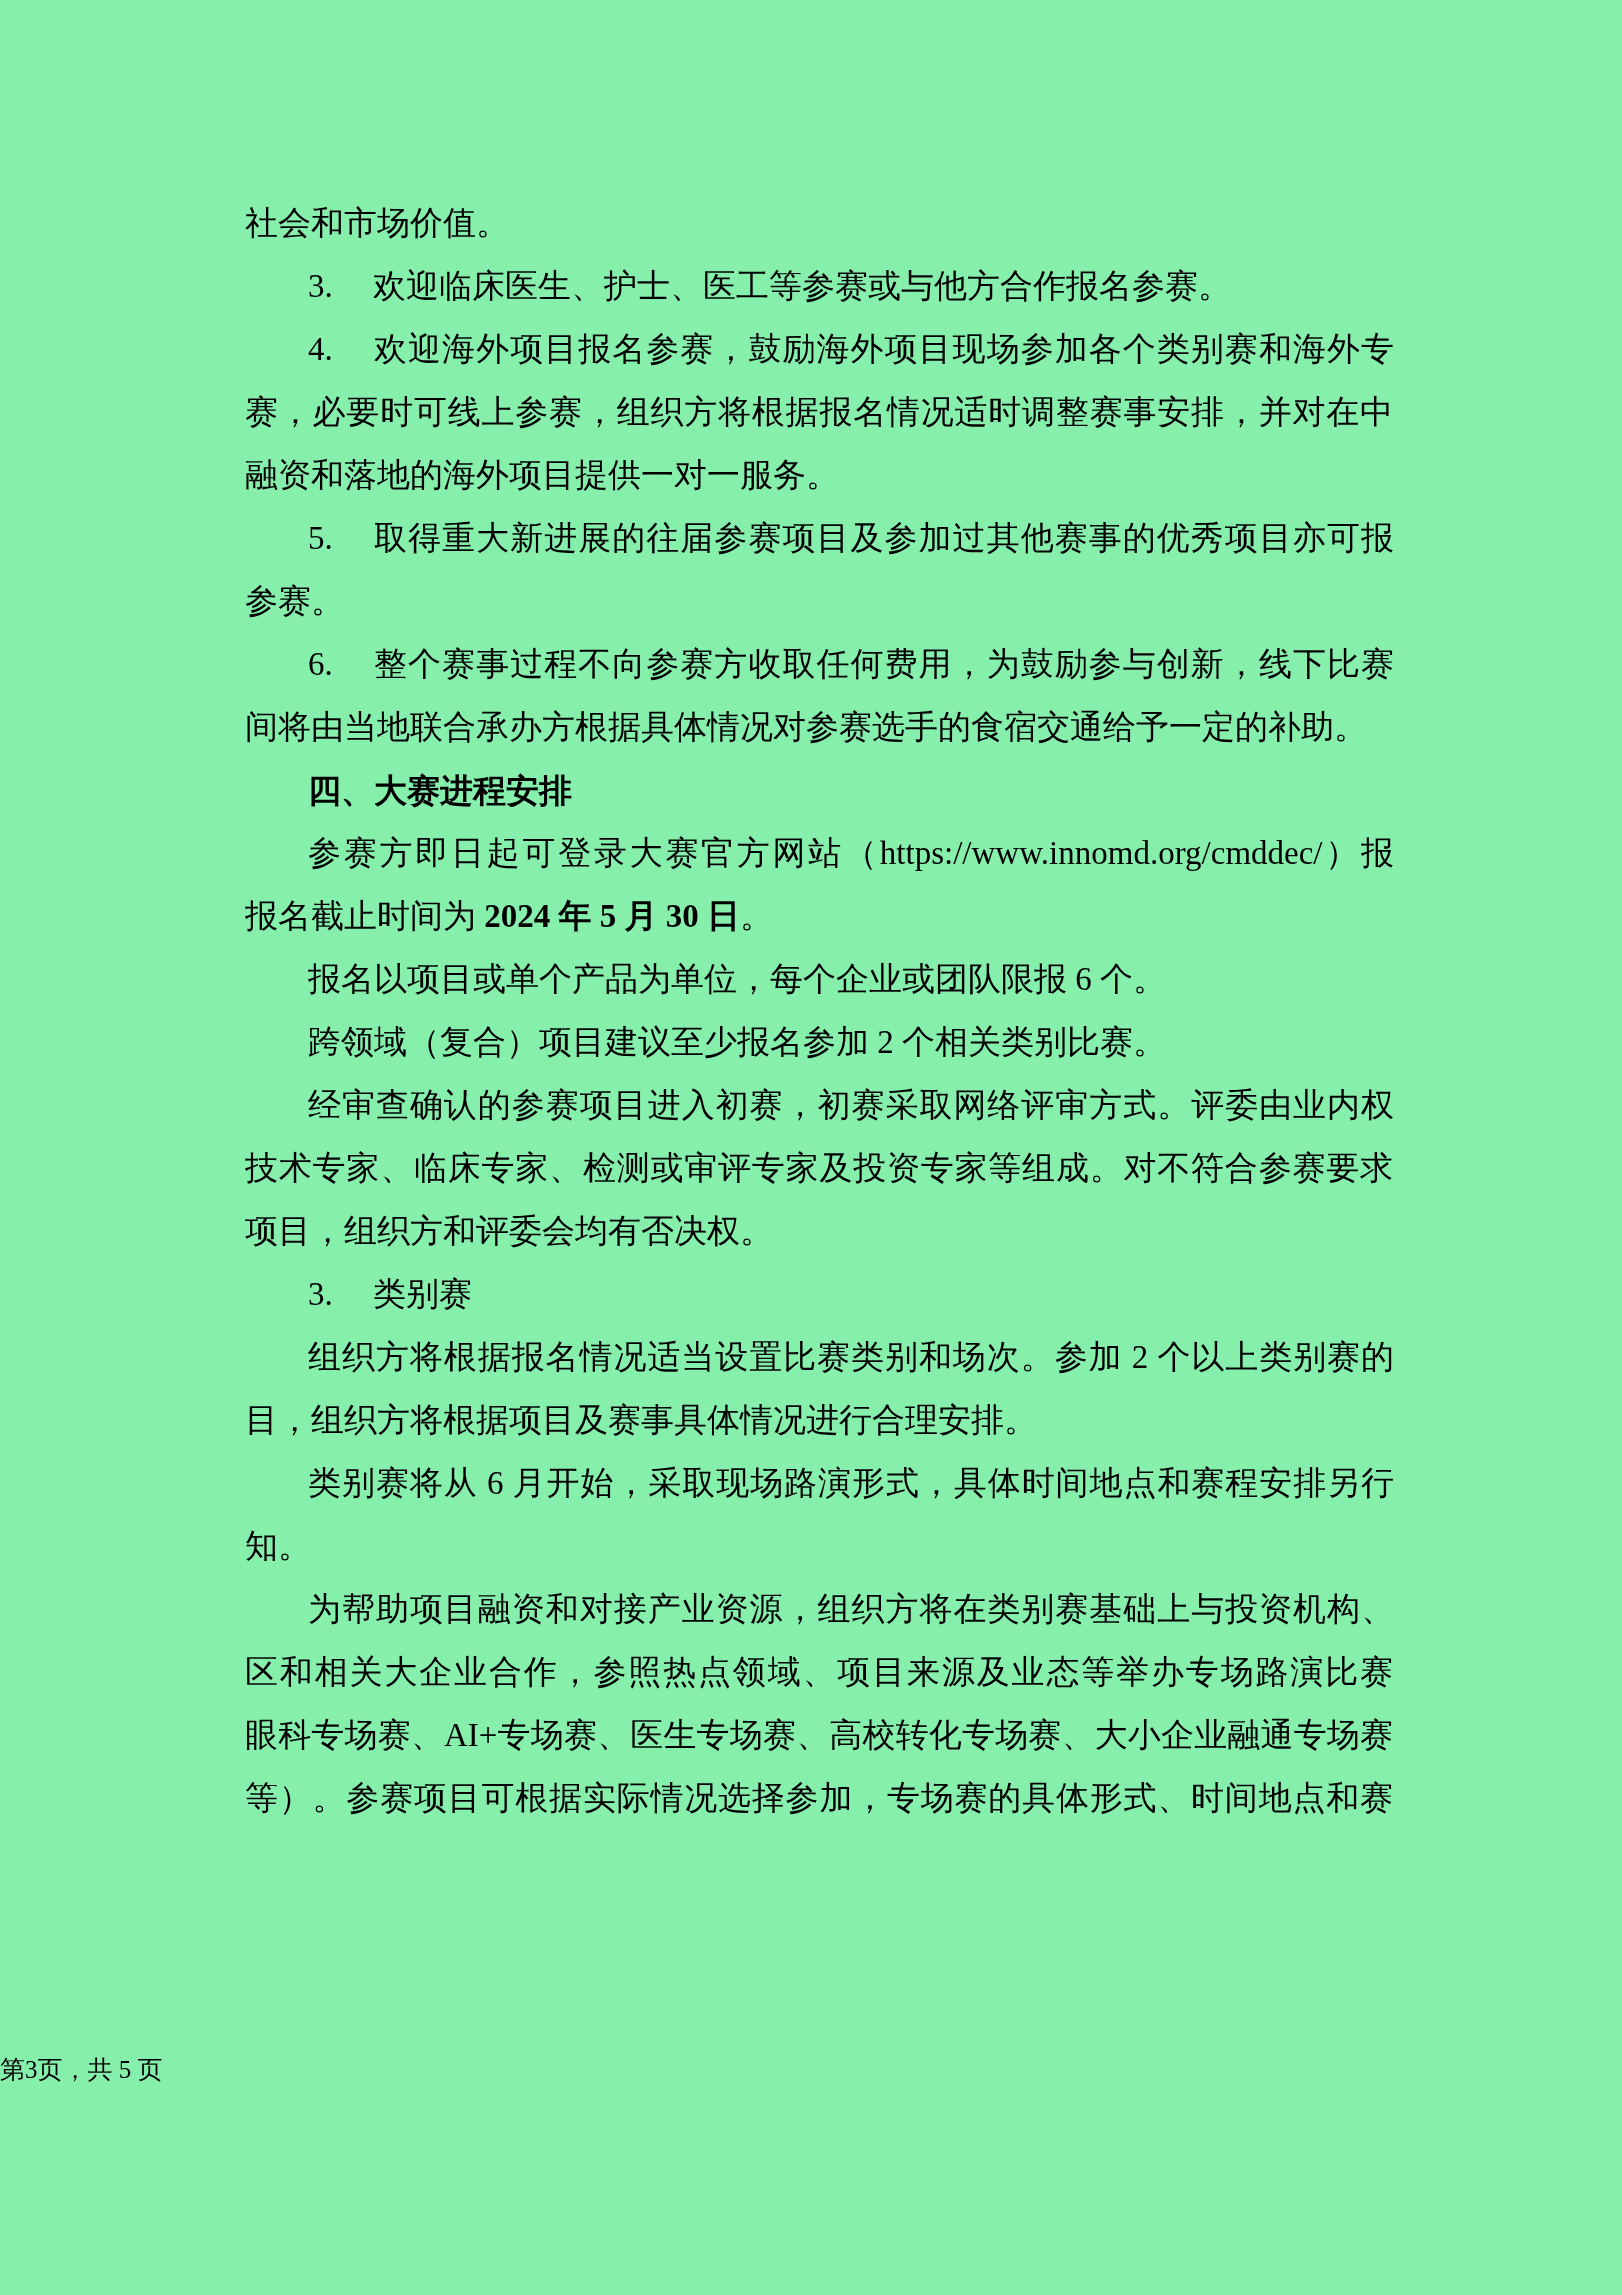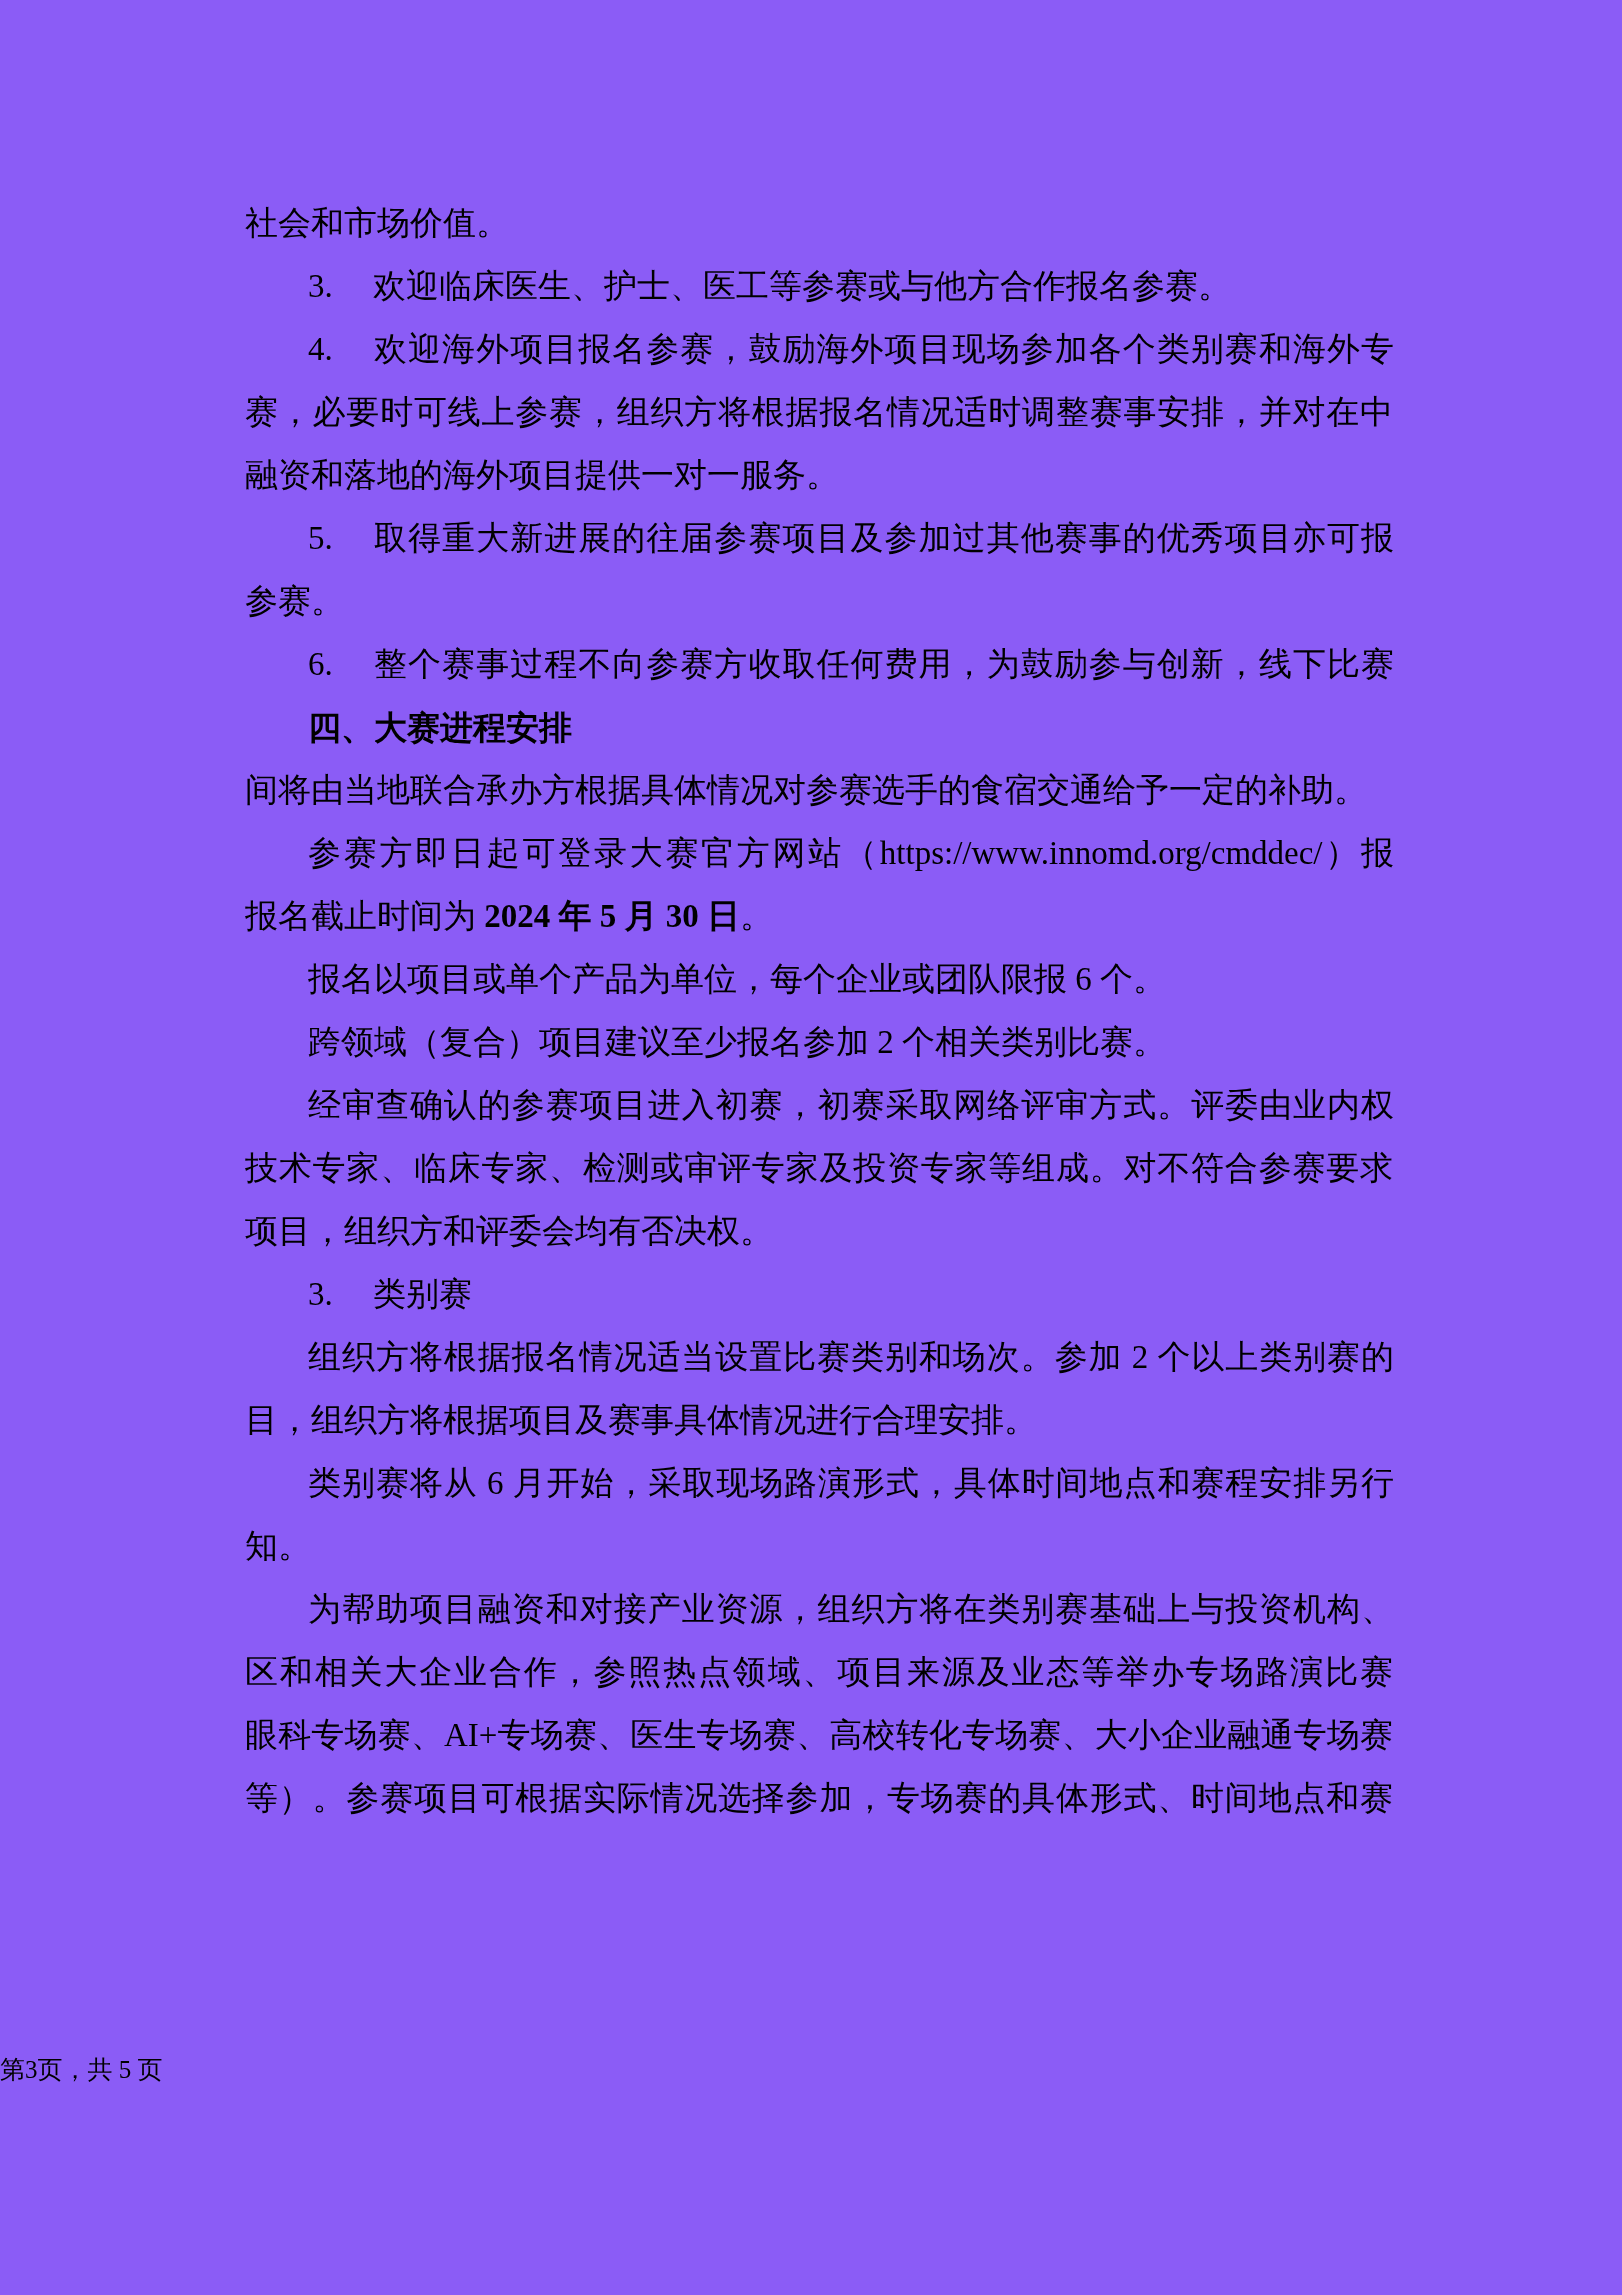--- a/index.html
+++ b/index.html
@@ -4,21 +4,21 @@
 <style>
   html, body {
     margin: 0;
     padding: 0;
     background: #ffffff;
   }
   .page {
     position: relative;
     width: 1623px;
     height: 2295px;
-    background: #8b5cf6;
+    background: #86efac;
     overflow: hidden;
     font-family: "Liberation Serif", "DejaVu Serif", serif;
     color: #000000;
   }
   .content {
     position: absolute;
     left: 245px;
     top: 192px;
     width: 1148px;
   }
@@ -72,22 +72,22 @@
 <div class="page">
   <div class="content">
       <div class="line"><span>社会和市场价值。</span></div>
       <div class="line ind"><span class="num">3.</span><span>欢迎临床医生、护士、医工等参赛或与他方合作报名参赛。</span></div>
       <div class="line j ind"><span class="num">4.</span><span>欢迎海外项目报名参赛，鼓励海外项目现场参加各个类别赛和海外专场</span></div>
       <div class="line j"><span>赛，必要时可线上参赛，组织方将根据报名情况适时调整赛事安排，并对在中国</span></div>
       <div class="line"><span>融资和落地的海外项目提供一对一服务。</span></div>
       <div class="line j ind"><span class="num">5.</span><span>取得重大新进展的往届参赛项目及参加过其他赛事的优秀项目亦可报名</span></div>
       <div class="line"><span>参赛。</span></div>
       <div class="line j ind"><span class="num">6.</span><span>整个赛事过程不向参赛方收取任何费用，为鼓励参与创新，线下比赛期</span></div>
+      <div class="line"><span>间将由当地联合承办方根据具体情况对参赛选手的食宿交通给予一定的补助。</span></div>
       <div class="line ind heading"><span>四、大赛进程安排</span></div>
-      <div class="line"><span>间将由当地联合承办方根据具体情况对参赛选手的食宿交通给予一定的补助。</span></div>
       <div class="line j ind"><span>参赛方即日起可登录大赛官方网站（</span><span>https://www.innomd.org/cmddec/</span><span>）报名，</span></div>
       <div class="line"><span>报名截止时间为 </span><span class="b">2024 年 5 月 30 日</span><span>。</span></div>
       <div class="line ind"><span>报名以项目或单个产品为单位，每个企业或团队限报 6 个。</span></div>
       <div class="line ind"><span>跨领域（复合）项目建议至少报名参加 2 个相关类别比赛。</span></div>
       <div class="line j ind"><span>经审查确认的参赛项目进入初赛，初赛采取网络评审方式。评委由业内权威</span></div>
       <div class="line j"><span>技术专家、临床专家、检测或审评专家及投资专家等组成。对不符合参赛要求的</span></div>
       <div class="line"><span>项目，组织方和评委会均有否决权。</span></div>
       <div class="line ind"><span class="num">3.</span><span>类别赛</span></div>
       <div class="line j ind"><span>组织方将根据报名情况适当设置比赛类别和场次。参加 2 个以上类别赛的项</span></div>
       <div class="line"><span>目，组织方将根据项目及赛事具体情况进行合理安排。</span></div>

